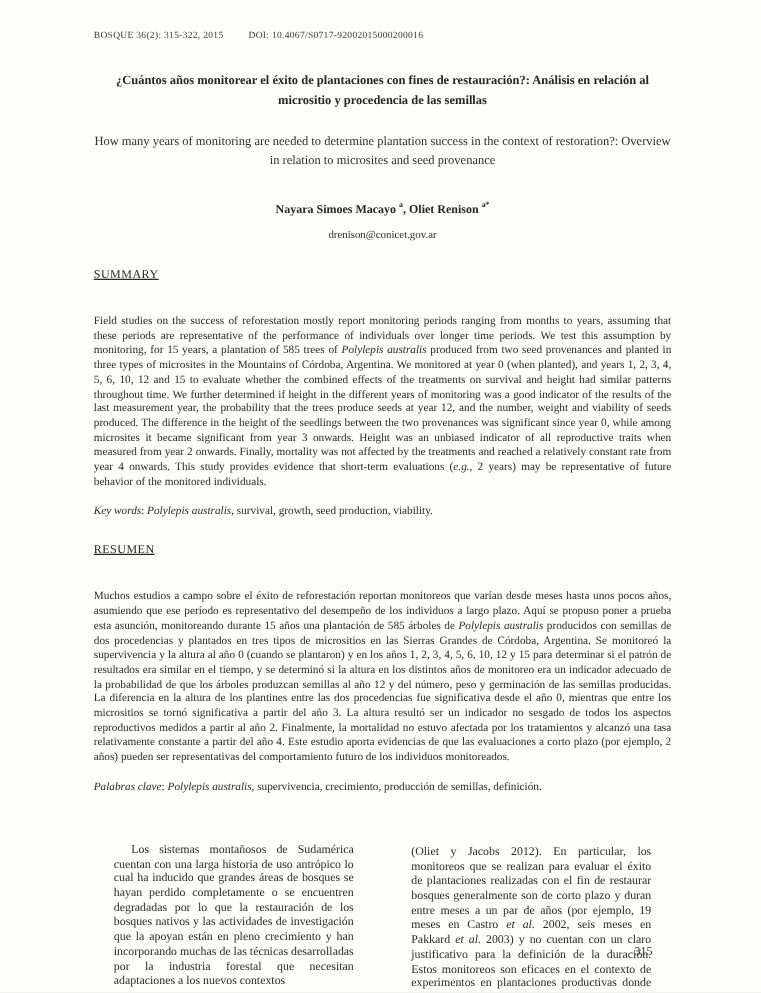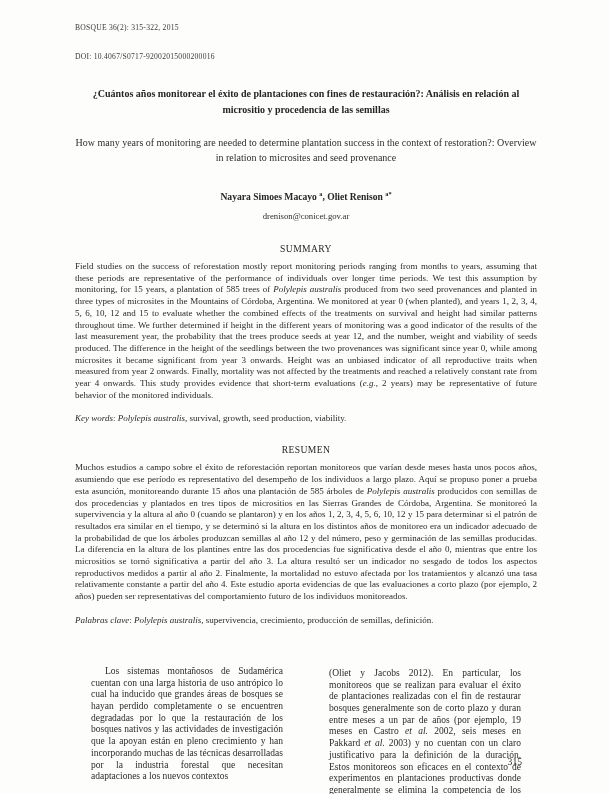--- a/index.html
+++ b/index.html
@@ -10,21 +10,21 @@
     font-family:"Liberation Serif","DejaVu Serif",serif;
     color:#262626;
     overflow:hidden;
     box-sizing:border-box;
   }
   .content{padding:23px 72px 0 75px;}
   .it{font-style:italic;}
   .sup{vertical-align:super;font-size:0.65em;line-height:0;}
   .journal-line{
     display:flex;gap:20px;
-    font-size:7.6px;letter-spacing:0.25px;color:#3a3a3a;flex-direction:column;
+    font-size:7.6px;letter-spacing:0.25px;color:#3a3a3a;
   }
   .title-es{
     margin-top:25px;
     text-align:center;font-weight:bold;font-size:10px;line-height:16px;
   }
   .title-en{
     margin-top:17px;
     text-align:center;font-size:10px;line-height:15px;color:#2e2e2e;
   }
   .authors{
@@ -32,24 +32,24 @@
     text-align:center;font-weight:bold;font-size:9.6px;
   }
   .correspondence{
     margin-top:9px;
     text-align:center;font-size:8.7px;line-height:11px;color:#2e2e2e;
     padding:0 4px;
   }
   .correspondence .email{display:block;}
   .section-heading{
     margin-top:21px;
-    text-align:center;font-size:9.6px;letter-spacing:0.4px;
+    font-size:9.6px;letter-spacing:0.4px;text-decoration:underline;
   }
   .abstract{
-    margin-top:7px;
+    margin-top:26px;
     font-size:9px;line-height:11.7px;text-align:justify;color:#2a2a2a;
   }
   .kw-line{
     margin-top:12px;
     font-size:9px;color:#2a2a2a;
   }
   .columns{
     margin-top:27px;
     display:flex;gap:14px;
   }

